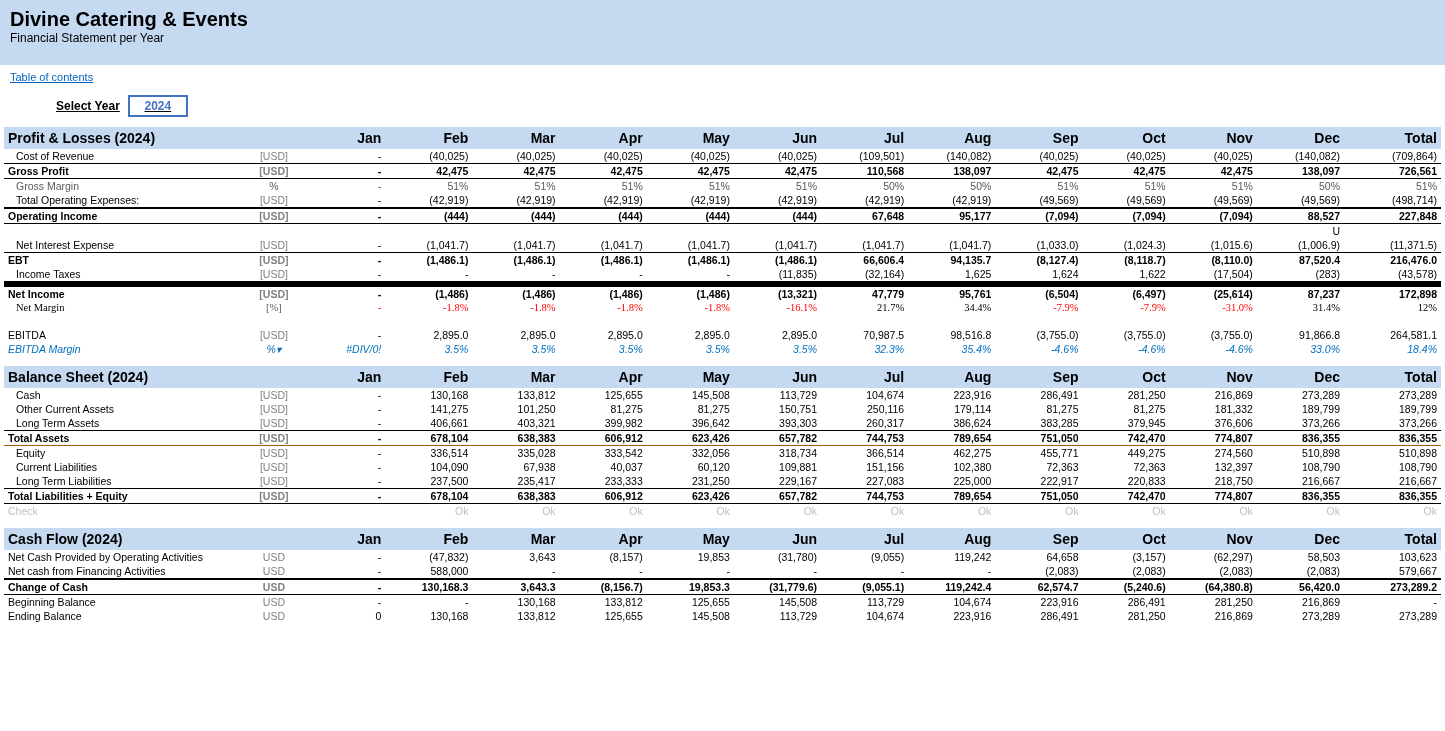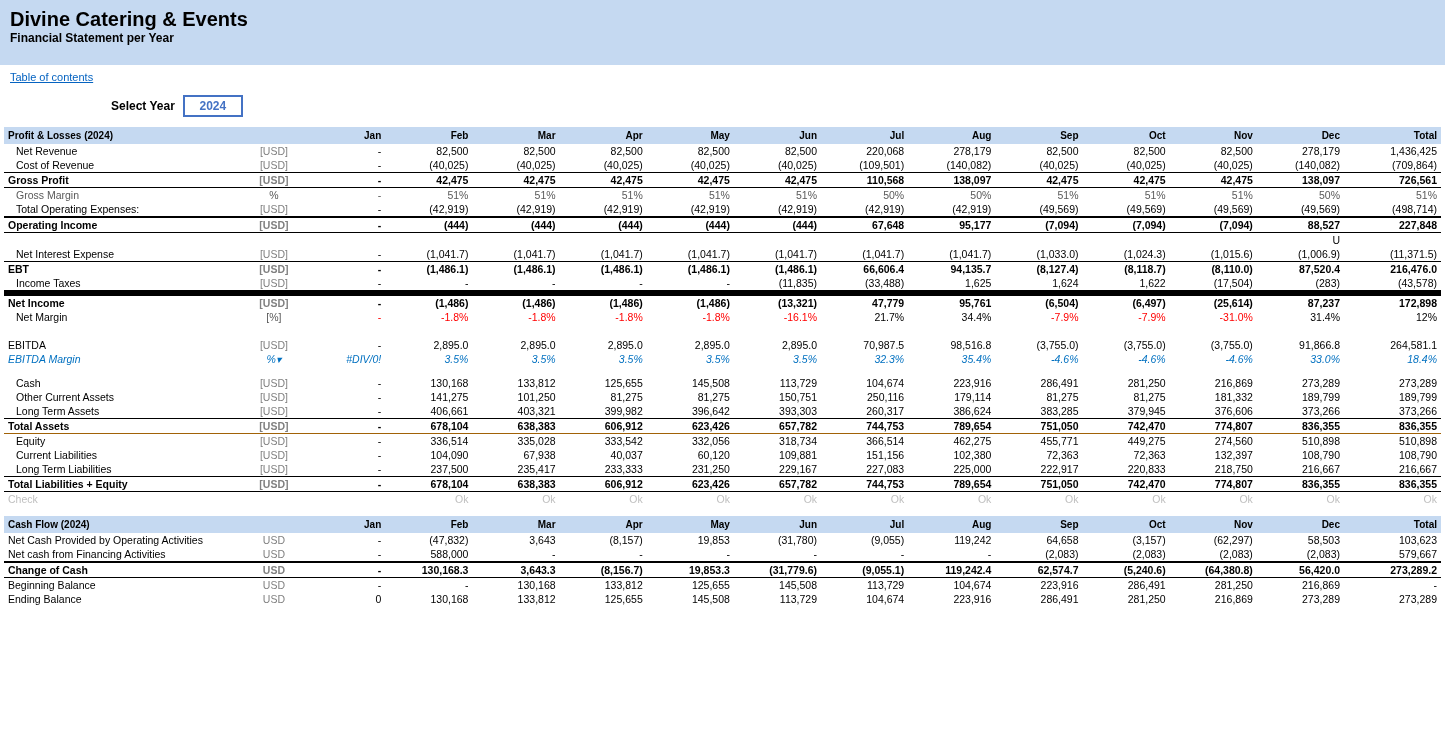--- a/index.html
+++ b/index.html
@@ -13,36 +13,37 @@
       background: #c5d9f1;
       padding: 8px 10px 20px 10px;
     }
     .header-title {
       font-size: 20px;
       font-weight: bold;
       color: #000;
     }
     .header-subtitle {
       font-size: 12px;
-      font-weight: bold;
+      font-weight: normal;
       color: #000;
     }
     .toc-section {
       padding: 6px 10px;
     }
     .toc-link {
       color: #0563c1;
       text-decoration: underline;
       cursor: pointer;
       font-size: 11px;
     }
     .year-selector {
       display: flex;
       align-items: center;
-      padding: 6px 10px 10px 111px;
+      padding: 6px 10px 10px 56px;
+      text-decoration: underline;
     }
     .year-label {
       font-size: 12px;
       font-weight: bold;
       margin-right: 8px;
     }
     .year-box {
       border: 2px solid #4472c4;
       padding: 2px 8px;
       font-size: 12px;
@@ -60,32 +61,32 @@
       width: 100%;
       font-size: 10.5px;
     }
     th, td {
       padding: 1px 4px;
       white-space: nowrap;
     }
     .section-header {
       background: #c5d9f1;
       font-weight: bold;
-      font-size: 10px;
+      font-size: 14px;
     }
     .section-header td {
       padding: 3px 4px;
     }
     .bold-row td {
       font-weight: bold;
     }
     .indent-1 { padding-left: 12px !important; }
     .text-right { text-align: right; }
     .text-center { text-align: center; }
-    .red { color: #ff0000; }
+    .red { color: #ff0000; font-family: Liberation Serif, serif; }
     .gray { color: #808080; }
     .spacer-row td { height: 6px; }
     .pct-row { color: #595959; }
     .ebitda-margin-row { color: #0070c0; font-style: italic; }
     .check-row { color: #c0c0c0; }
     .operating-income-row td { font-weight: bold; border-top: 2px solid #000; border-bottom: 1px solid #000; }
   </style>
 </head>
 <body>
 
@@ -118,37 +119,20 @@
         <td class="text-right" style="width:72px;font-weight:bold">Jun</td>
         <td class="text-right" style="width:72px;font-weight:bold">Jul</td>
         <td class="text-right" style="width:72px;font-weight:bold">Aug</td>
         <td class="text-right" style="width:72px;font-weight:bold">Sep</td>
         <td class="text-right" style="width:72px;font-weight:bold">Oct</td>
         <td class="text-right" style="width:72px;font-weight:bold">Nov</td>
         <td class="text-right" style="width:72px;font-weight:bold">Dec</td>
         <td class="text-right" style="width:80px;font-weight:bold">Total</td>
       </tr>
 
-      <tr>
-        <td class="indent-1">Net Revenue</td>
-        <td class="text-center gray">[USD]</td>
-        <td class="text-right">-</td>
-        <td class="text-right">82,500</td>
-        <td class="text-right">82,500</td>
-        <td class="text-right">82,500</td>
-        <td class="text-right">82,500</td>
-        <td class="text-right">82,500</td>
-        <td class="text-right">220,068</td>
-        <td class="text-right">278,179</td>
-        <td class="text-right">82,500</td>
-        <td class="text-right">82,500</td>
-        <td class="text-right">82,500</td>
-        <td class="text-right">278,179</td>
-        <td class="text-right">1,436,425</td>
-      </tr>
 
       <tr>
         <td class="indent-1">Cost of Revenue</td>
         <td class="text-center gray">[USD]</td>
         <td class="text-right">-</td>
         <td class="text-right">(40,025)</td>
         <td class="text-right">(40,025)</td>
         <td class="text-right">(40,025)</td>
         <td class="text-right">(40,025)</td>
         <td class="text-right">(40,025)</td>
@@ -288,21 +272,21 @@
 
       <tr>
         <td class="indent-1">Income Taxes</td>
         <td class="text-center gray">[USD]</td>
         <td class="text-right">-</td>
         <td class="text-right">-</td>
         <td class="text-right">-</td>
         <td class="text-right">-</td>
         <td class="text-right">-</td>
         <td class="text-right">(11,835)</td>
-        <td class="text-right">(33,488)</td>
+        <td class="text-right">(32,164)</td>
         <td class="text-right">1,625</td>
         <td class="text-right">1,624</td>
         <td class="text-right">1,622</td>
         <td class="text-right">(17,504)</td>
         <td class="text-right">(283)</td>
         <td class="text-right">(43,578)</td>
       </tr>
 
       <tr class="bold-row" style="border-top:6px solid #000000">
         <td>Net Income</td>
@@ -377,20 +361,37 @@
         <td class="text-right">-4.6%</td>
         <td class="text-right">-4.6%</td>
         <td class="text-right">33.0%</td>
         <td class="text-right">18.4%</td>
       </tr>
 
       <tr style="height:10px">
         <td colspan="15"></td>
       </tr>
 
+      <tr class="section-header">
+        <td>Balance Sheet (2024)</td>
+        <td></td>
+        <td class="text-right" style="font-weight:bold">Jan</td>
+        <td class="text-right" style="font-weight:bold">Feb</td>
+        <td class="text-right" style="font-weight:bold">Mar</td>
+        <td class="text-right" style="font-weight:bold">Apr</td>
+        <td class="text-right" style="font-weight:bold">May</td>
+        <td class="text-right" style="font-weight:bold">Jun</td>
+        <td class="text-right" style="font-weight:bold">Jul</td>
+        <td class="text-right" style="font-weight:bold">Aug</td>
+        <td class="text-right" style="font-weight:bold">Sep</td>
+        <td class="text-right" style="font-weight:bold">Oct</td>
+        <td class="text-right" style="font-weight:bold">Nov</td>
+        <td class="text-right" style="font-weight:bold">Dec</td>
+        <td class="text-right" style="font-weight:bold">Total</td>
+      </tr>
 
       <tr>
         <td class="indent-1">Cash</td>
         <td class="text-center gray">[USD]</td>
         <td class="text-right">-</td>
         <td class="text-right">130,168</td>
         <td class="text-right">133,812</td>
         <td class="text-right">125,655</td>
         <td class="text-right">145,508</td>
         <td class="text-right">113,729</td>

